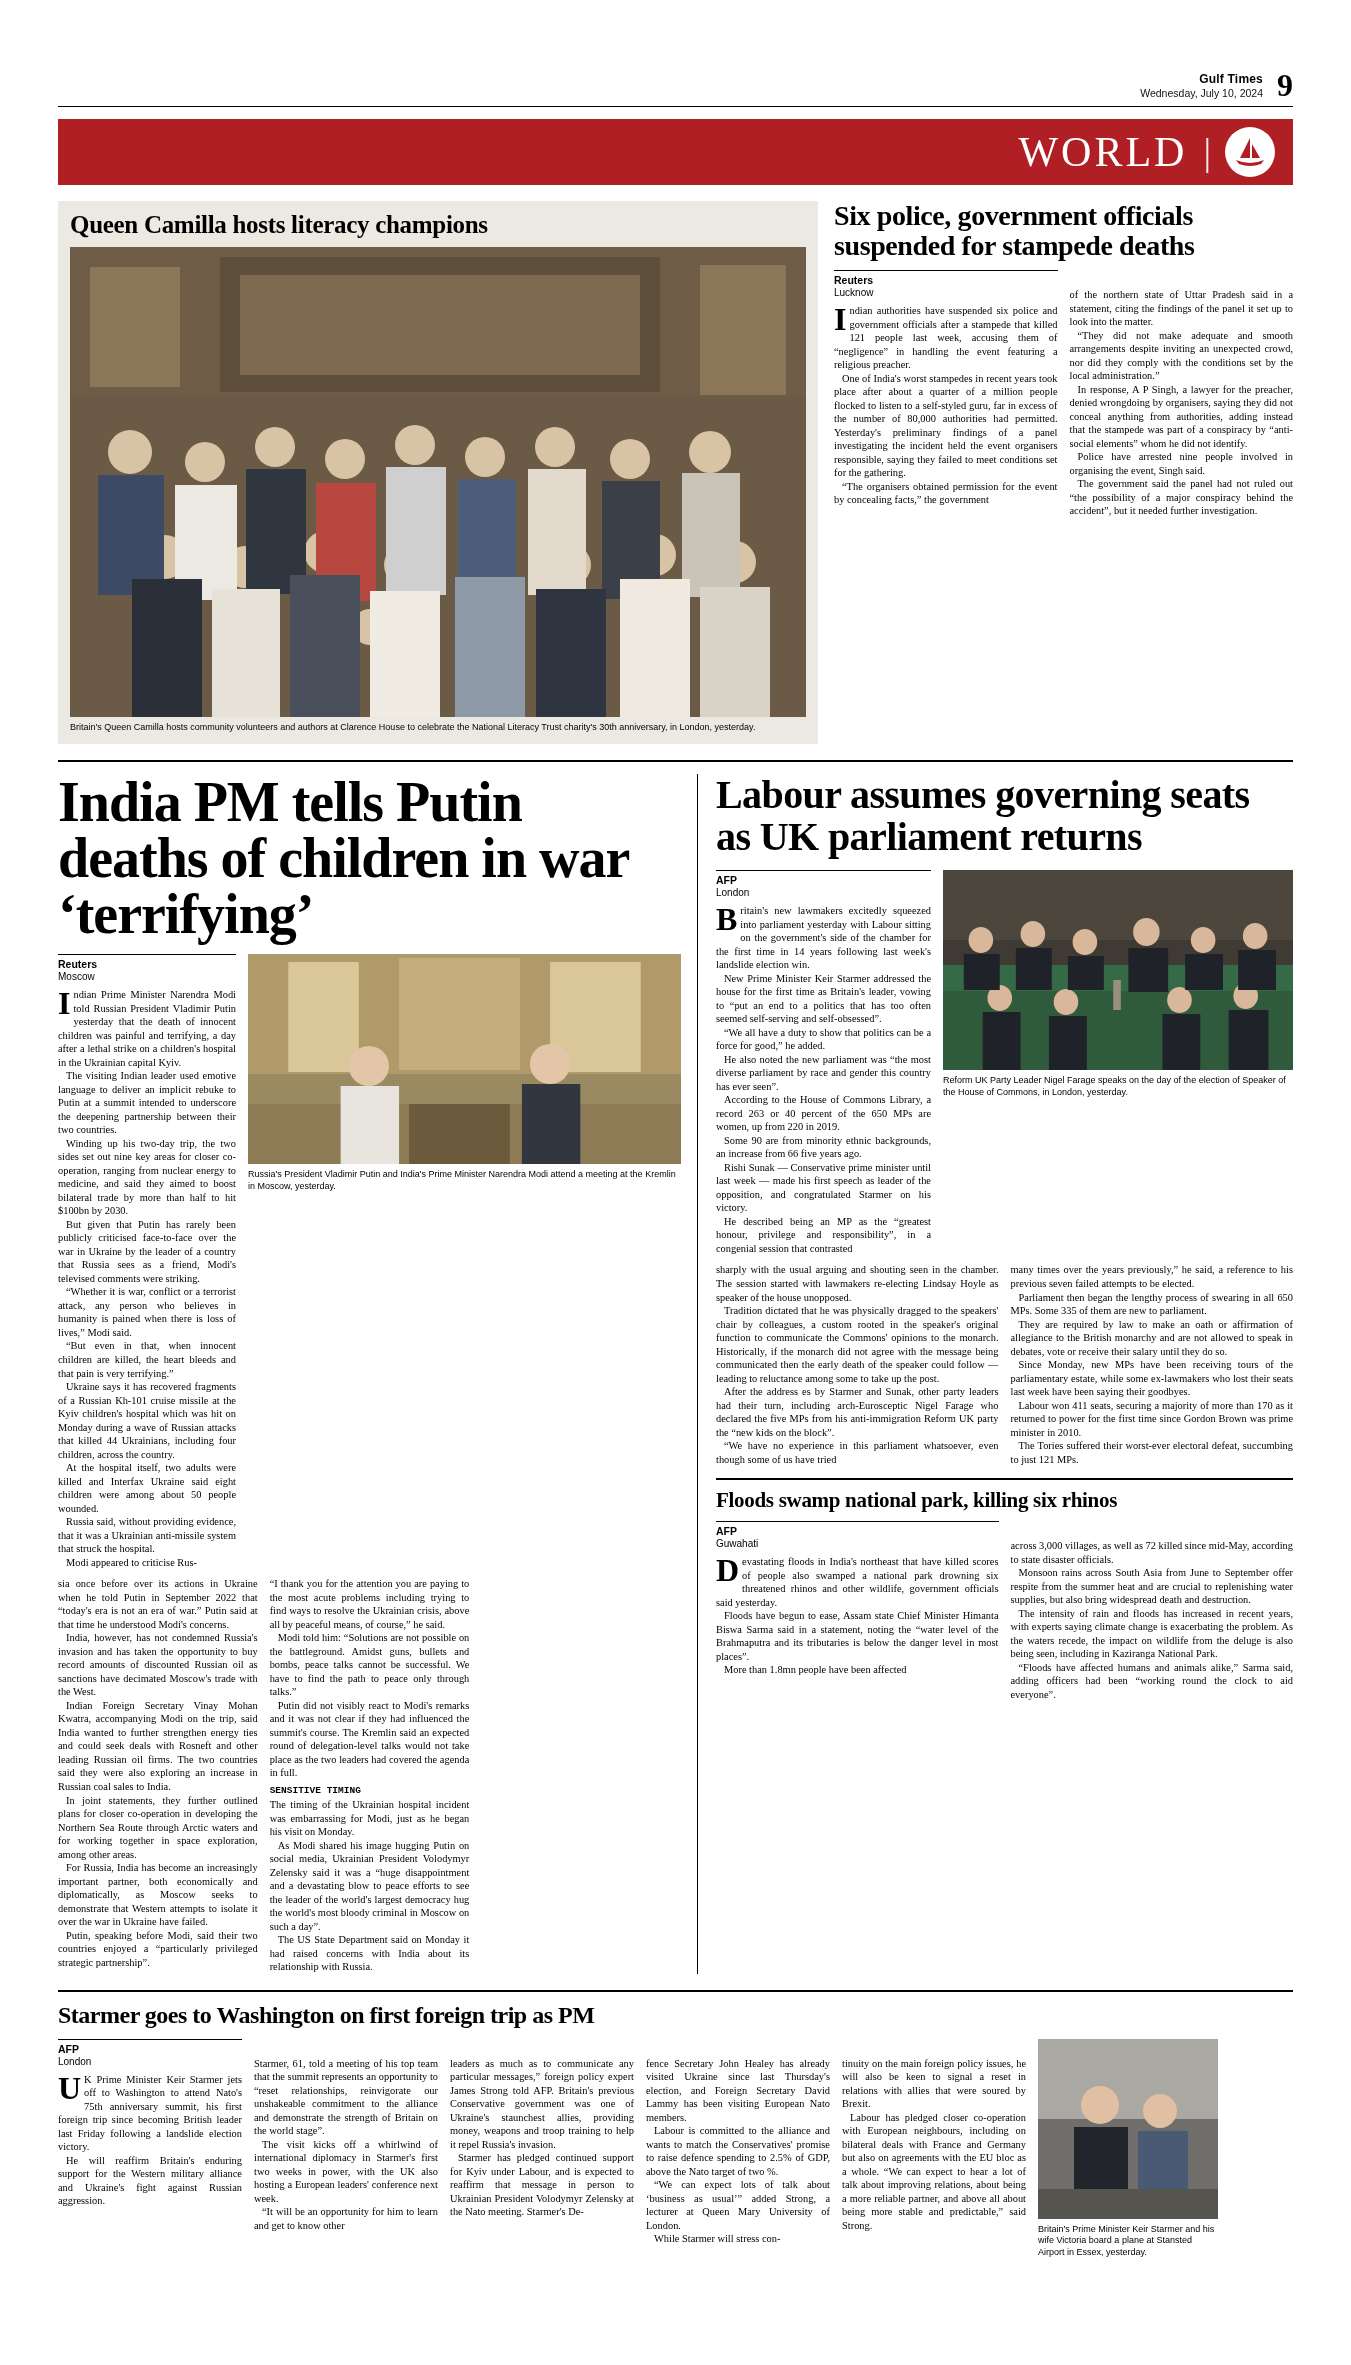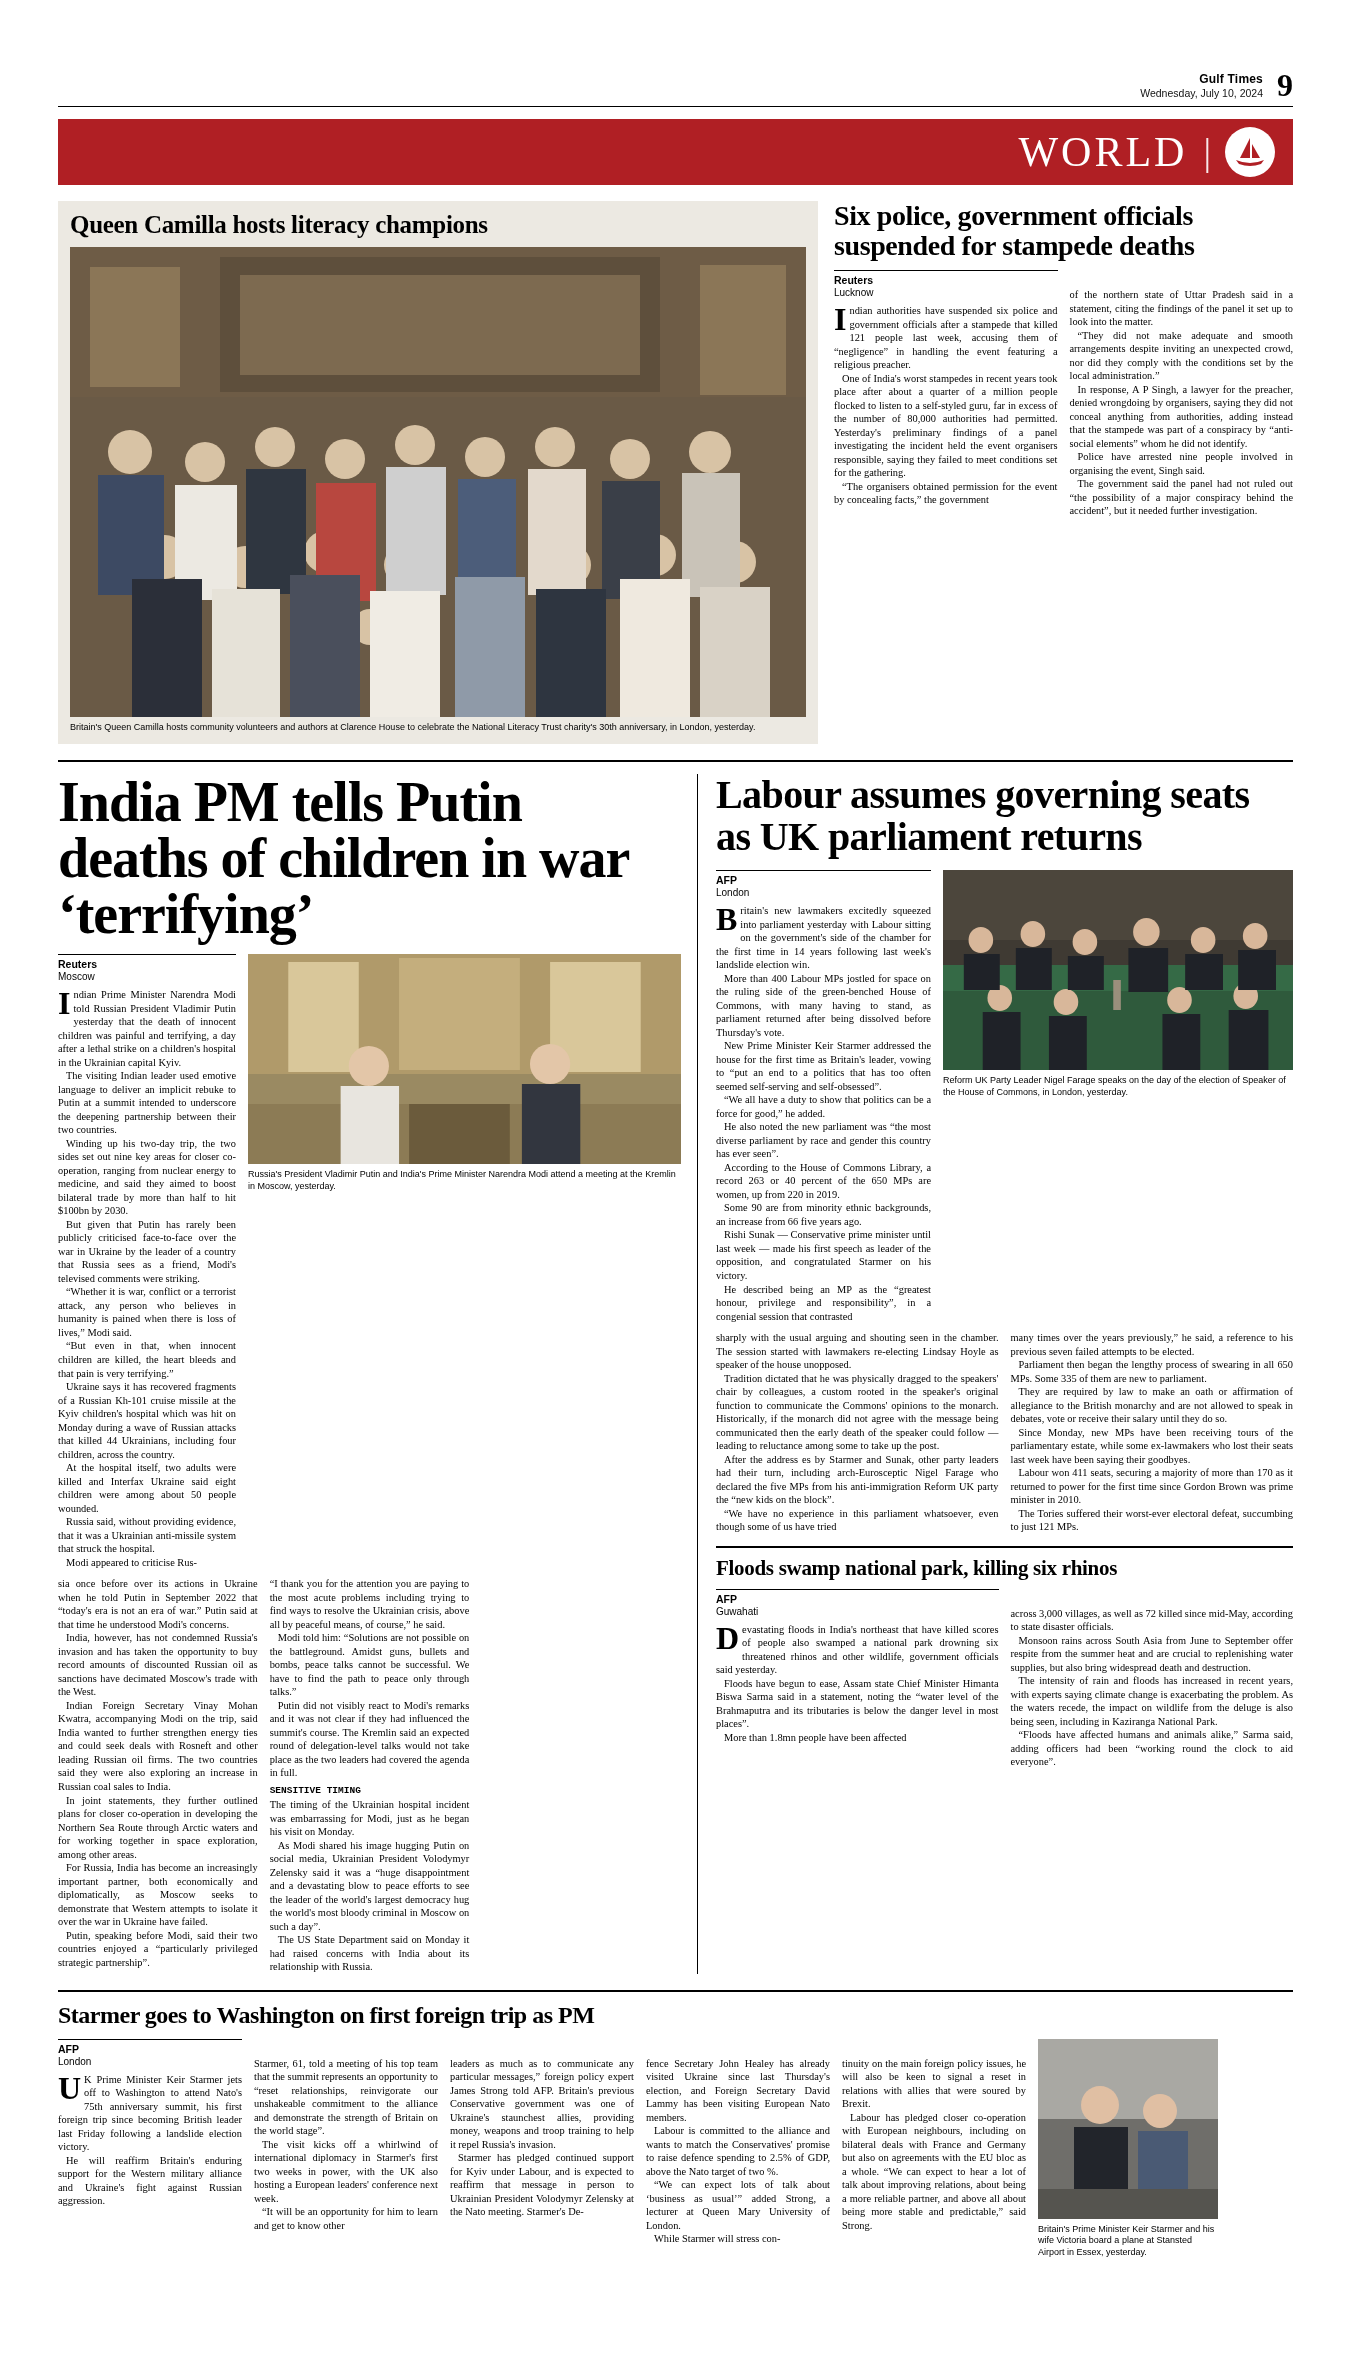--- a/index.html
+++ b/index.html
@@ -301,21 +301,20 @@
       <h1 class="headline-lg">Labour assumes governing seats as UK parliament returns</h1>
 
       <div class="mr-top">
         <div class="mr-c1">
           <div class="byline">
             <span>AFP</span><br>
             <span class="city">London</span>
           </div>
           <div class="col-text" style="margin-top:6px;">
             <p class="first dropcap">Britain's new lawmakers excitedly squeezed into parliament yesterday with Labour sitting on the government's side of the chamber for the first time in 14 years following last week's landslide election win.</p>
-            <p>More than 400 Labour MPs jostled for space on the ruling side of the green-benched House of Commons, with many having to stand, as parliament returned after being dissolved before Thursday's vote.</p>
             <p>New Prime Minister Keir Starmer addressed the house for the first time as Britain's leader, vowing to “put an end to a politics that has too often seemed self-serving and self-obsessed”.</p>
             <p>“We all have a duty to show that politics can be a force for good,” he added.</p>
             <p>He also noted the new parliament was “the most diverse parliament by race and gender this country has ever seen”.</p>
             <p>According to the House of Commons Library, a record 263 or 40 percent of the 650 MPs are women, up from 220 in 2019.</p>
             <p>Some 90 are from minority ethnic backgrounds, an increase from 66 five years ago.</p>
             <p>Rishi Sunak — Conservative prime minister until last week — made his first speech as leader of the opposition, and congratulated Starmer on his victory.</p>
             <p>He described being an MP as the “greatest honour, privilege and responsibility”, in a congenial session that contrasted</p>
           </div>
         </div>
 

